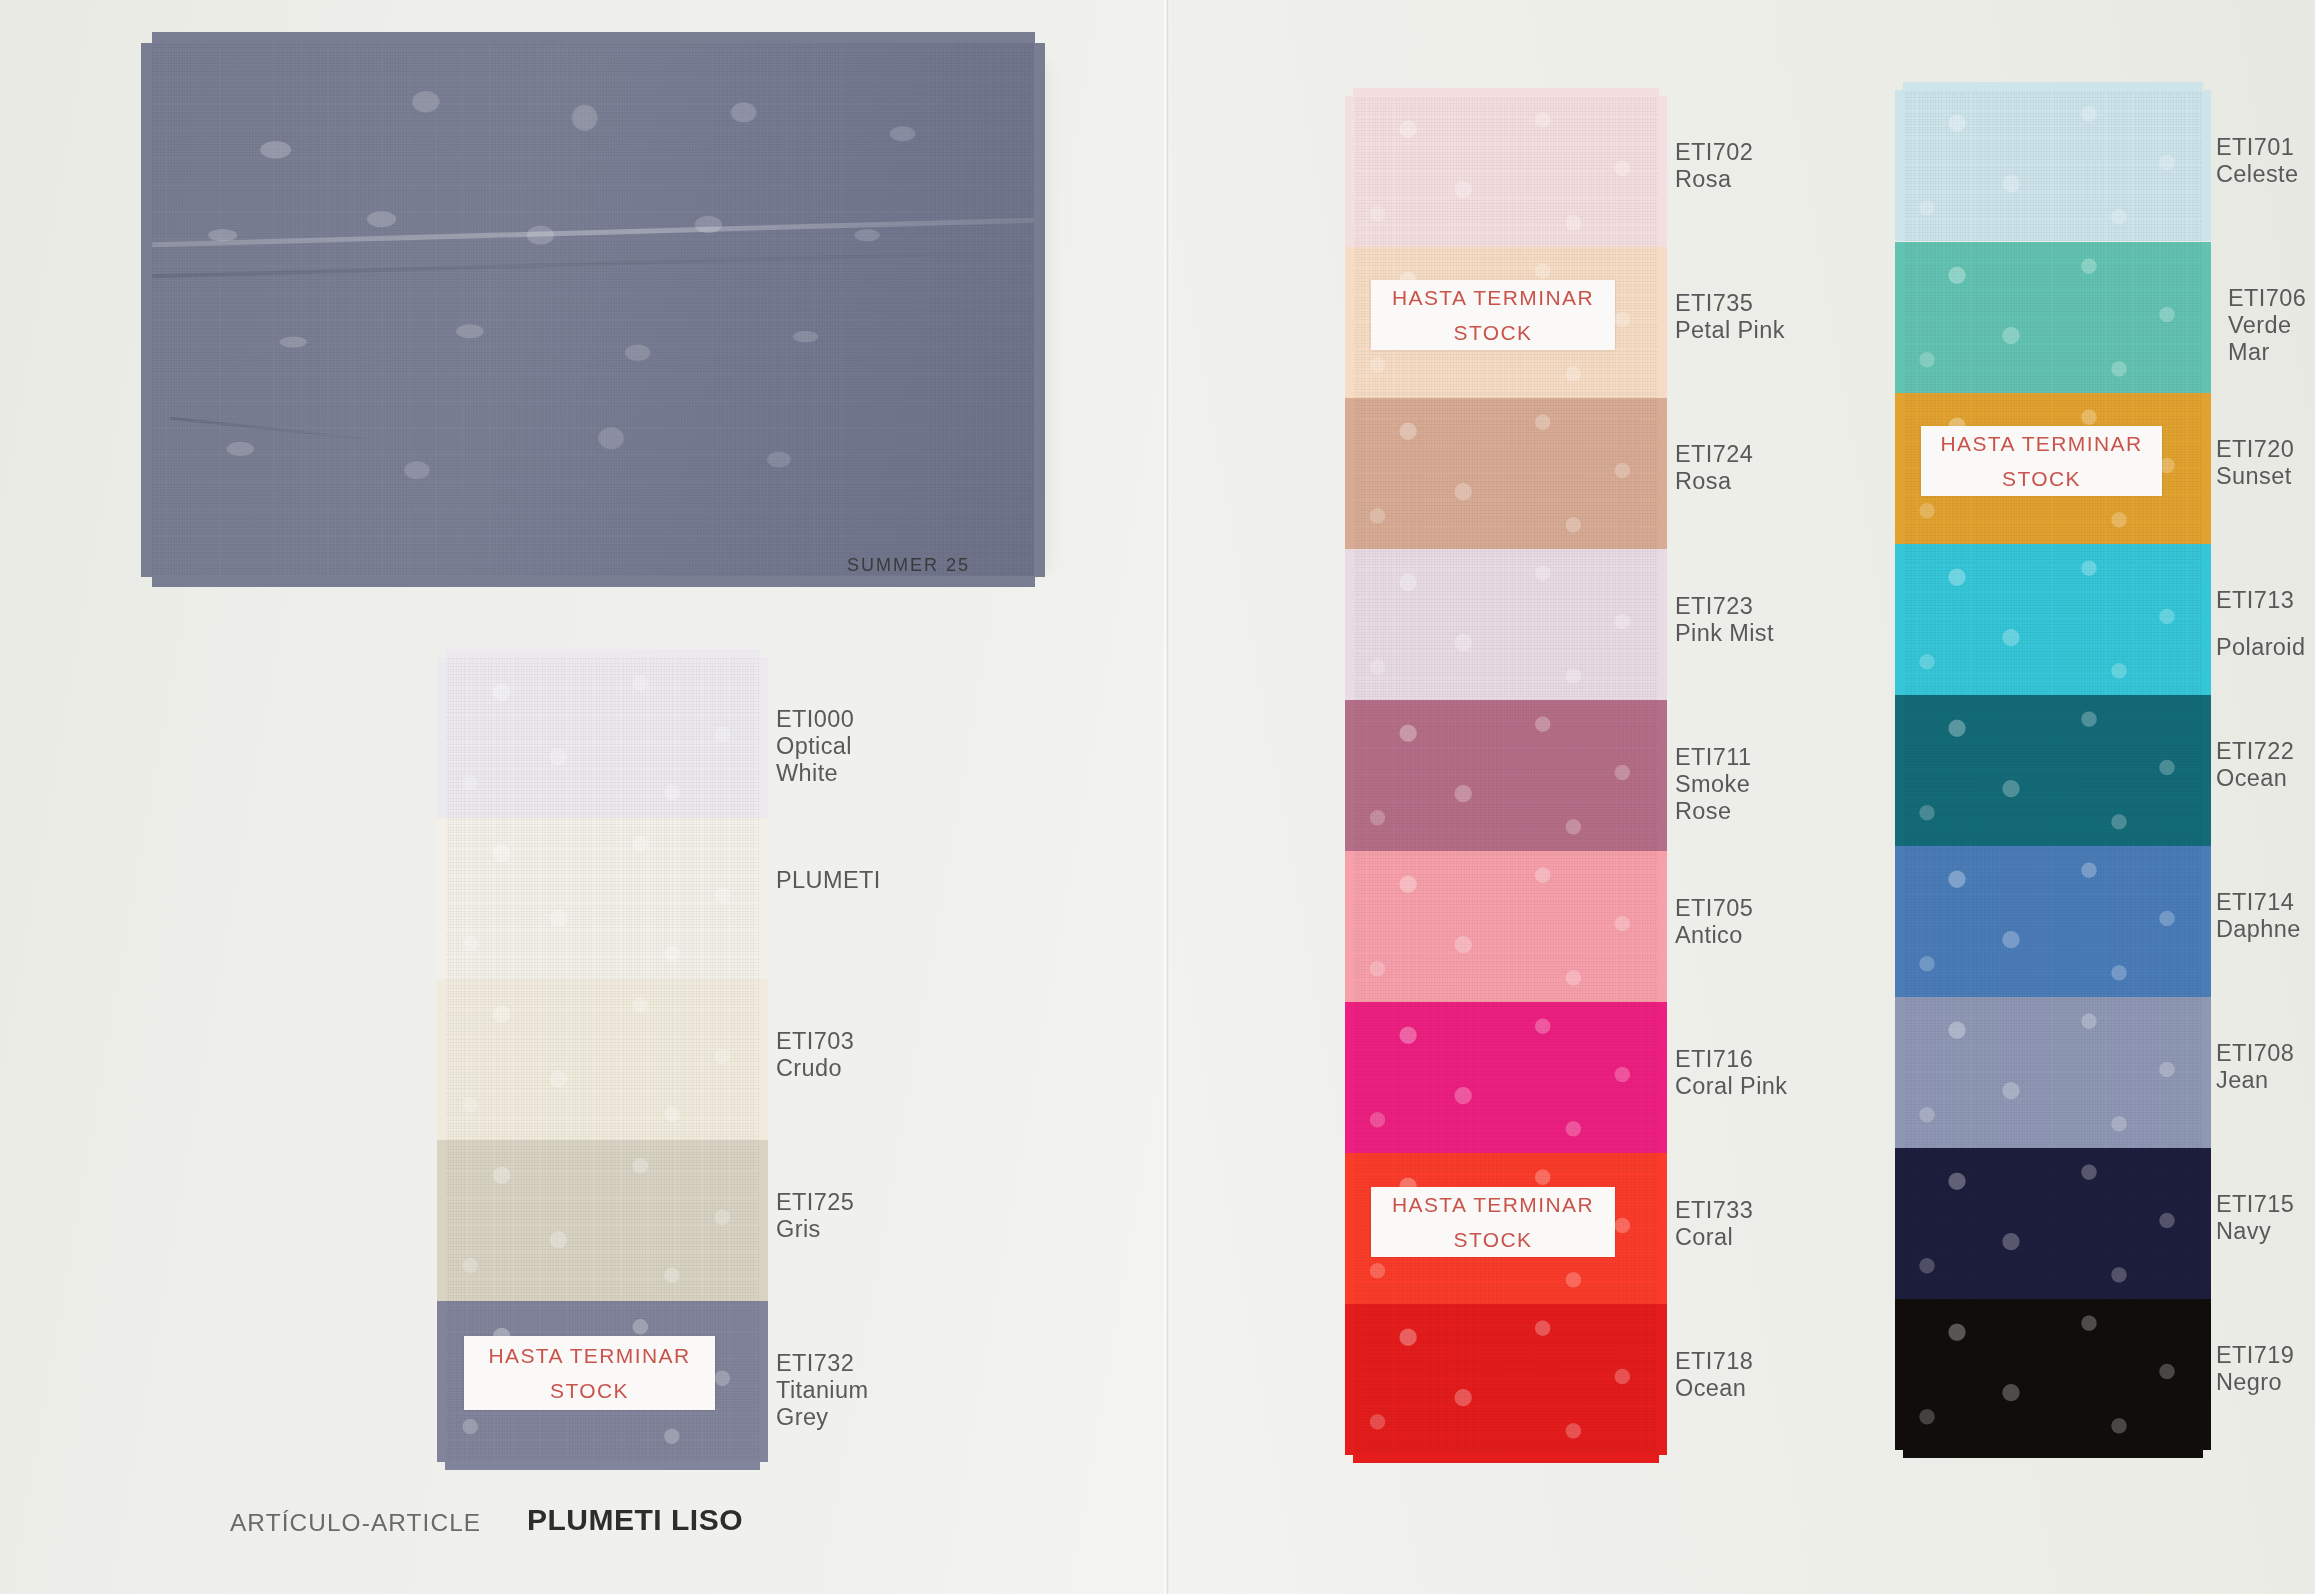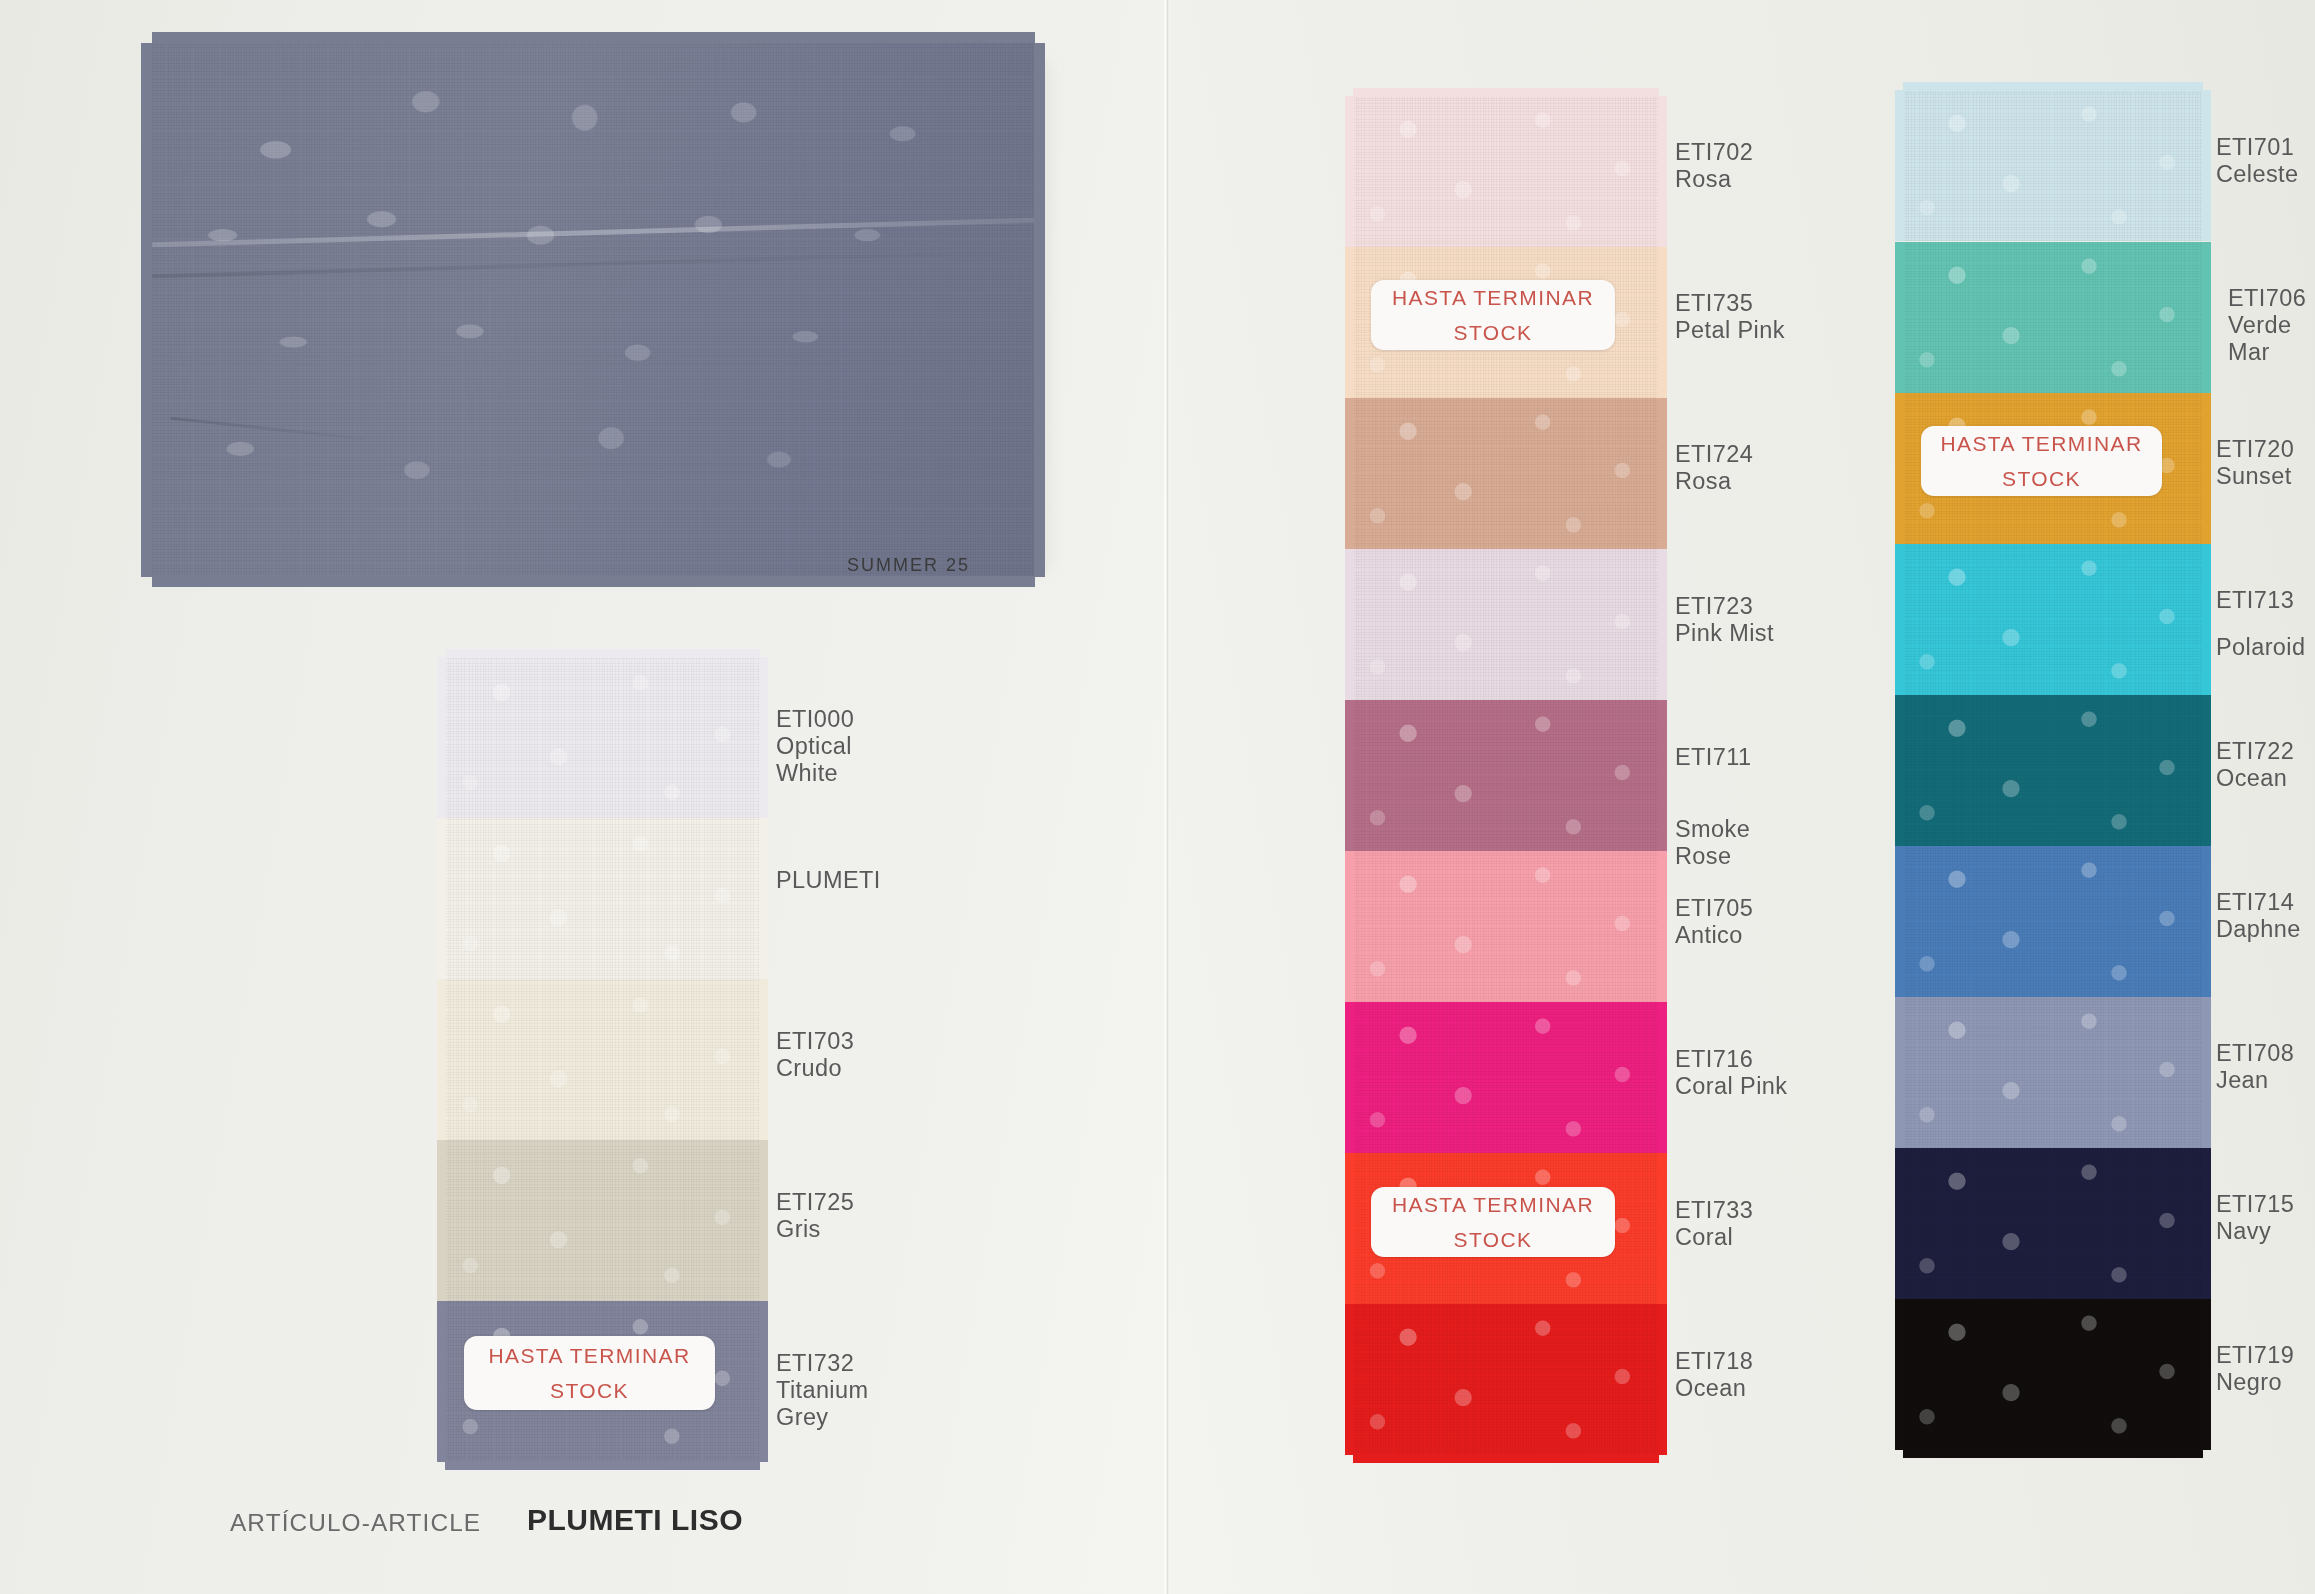--- a/index.html
+++ b/index.html
@@ -82,21 +82,20 @@
     font-size: 21px;
     letter-spacing: 1.4px;
     line-height: 1.0;
     box-shadow: 0 0.9px 2.7px rgba(0,0,0,0.12);
     display: flex;
     flex-direction: column;
     justify-content: center;
     align-items: center;
     gap: 14.5px;
     z-index: 30;
-    border-radius: 13px;
   }
 
   
   #hero-chip {
     position: absolute;
     left: 152px; top: 43px;
     width: 883px; height: 534px;
   }
   #hero-chip .hero-fabric {
     position: absolute; inset: 0;
@@ -258,21 +257,21 @@
           <div class="chip-inner"></div>
           <div class="pink-edge-right" style="left: 305px; background: rgb(232, 219, 227);"></div>
           <div class="pink-edge-left" style="left: -8.1px; background: rgb(232, 219, 227);"></div>
         </div>
         <div class="label" style="left: 1675px; top: 593px; color: rgb(89, 89, 90);"><div>ETI723</div><div style="white-space: pre-line;">Pink Mist</div></div>
         <div class="chip" style="left: 1353px; top: 700px; width: 306px; height: 151px; background: rgb(181, 110, 135); z-index: 14;">
           <div class="chip-inner"></div>
           <div class="pink-edge-right" style="left: 305px; background: rgb(181, 110, 135);"></div>
           <div class="pink-edge-left" style="left: -8.1px; background: rgb(181, 110, 135);"></div>
         </div>
-        <div class="label" style="left: 1675px; top: 744px; color: rgb(89, 89, 90);"><div>ETI711</div><div style="white-space: pre-line; margin-top: 45px;">Smoke
+        <div class="label" style="left: 1675px; top: 744px; color: rgb(89, 89, 90);"><div>ETI711</div><div style="white-space: pre-line;">Smoke
 Rose</div></div>
         <div class="chip" style="left: 1353px; top: 851px; width: 306px; height: 151px; background: rgb(247, 160, 171); z-index: 15;">
           <div class="chip-inner"></div>
           <div class="pink-edge-right" style="left: 305px; background: rgb(247, 160, 171);"></div>
           <div class="pink-edge-left" style="left: -8.1px; background: rgb(247, 160, 171);"></div>
         </div>
         <div class="label" style="left: 1675px; top: 895px; color: rgb(89, 89, 90);"><div>ETI705</div><div style="white-space: pre-line;">Antico</div></div>
         <div class="chip" style="left: 1353px; top: 1002px; width: 306px; height: 151px; background: rgb(237, 31, 128); z-index: 16;">
           <div class="chip-inner"></div>
           <div class="pink-edge-right" style="left: 305px; background: rgb(237, 31, 128);"></div>

